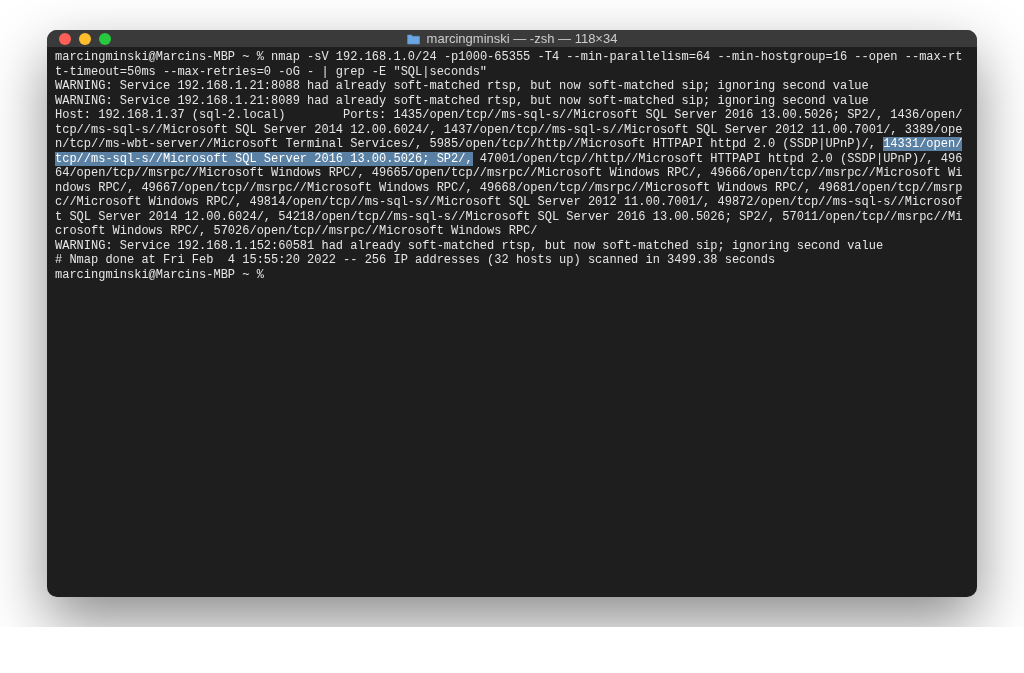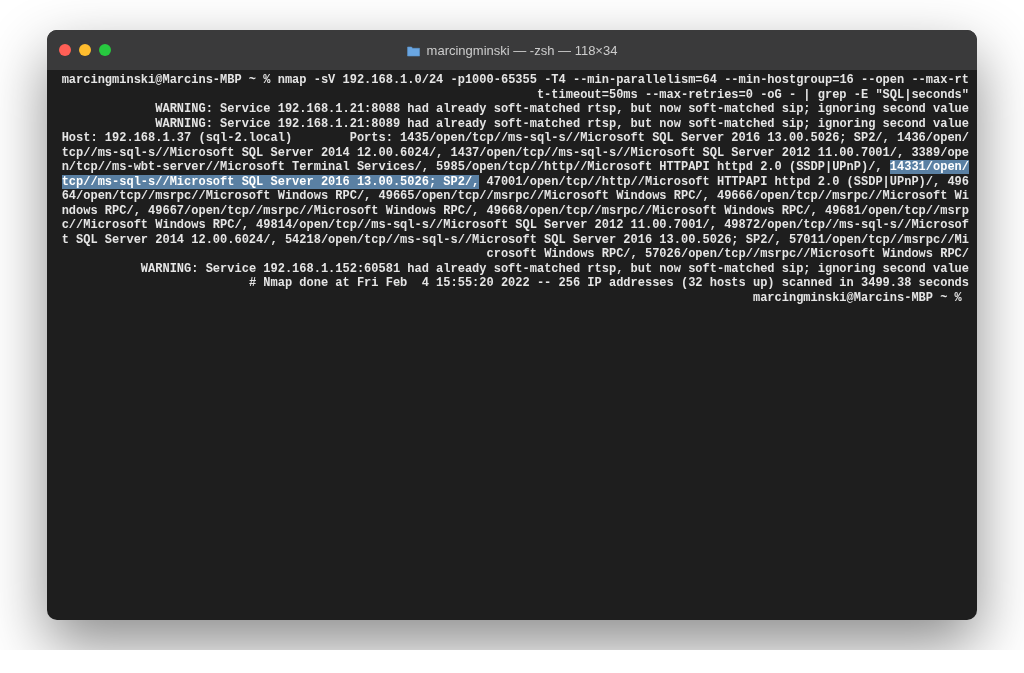--- a/index.html
+++ b/index.html
@@ -19,21 +19,21 @@
 
     .terminal-window {
       width: 930px;
       background: #1e1e1e;
       border-radius: 10px;
       overflow: hidden;
       box-shadow: 0 25px 60px rgba(0,0,0,0.45);
     }
 
     .titlebar {
-      height: 40px;
+      height: 17px;
       background: #3a3a3b;
       display: flex;
       align-items: center;
       position: relative;
       padding: 0 12px;
     }
 
     .traffic-lights {
       display: flex;
       gap: 8px;
@@ -67,25 +67,24 @@
       height: 11px;
       display: inline-block;
     }
 
     .terminal-body {
       padding: 3px 8px 8px 8px;
       font-family: 'SF Mono', Menlo, Monaco, 'Courier New', monospace;
       font-size: 12px;
       line-height: 14.5px;
       color: #e5e5e5;
-      font-weight: bold;
+      font-weight: normal;
       min-height: 550px;
       white-space: pre-wrap;
       word-break: break-all;
-      text-align: right;
     }
 
     .term-line {
       display: block;
     }
 
     .highlighted {
       background: #5a80a3;
       color: #ffffff;
     }

